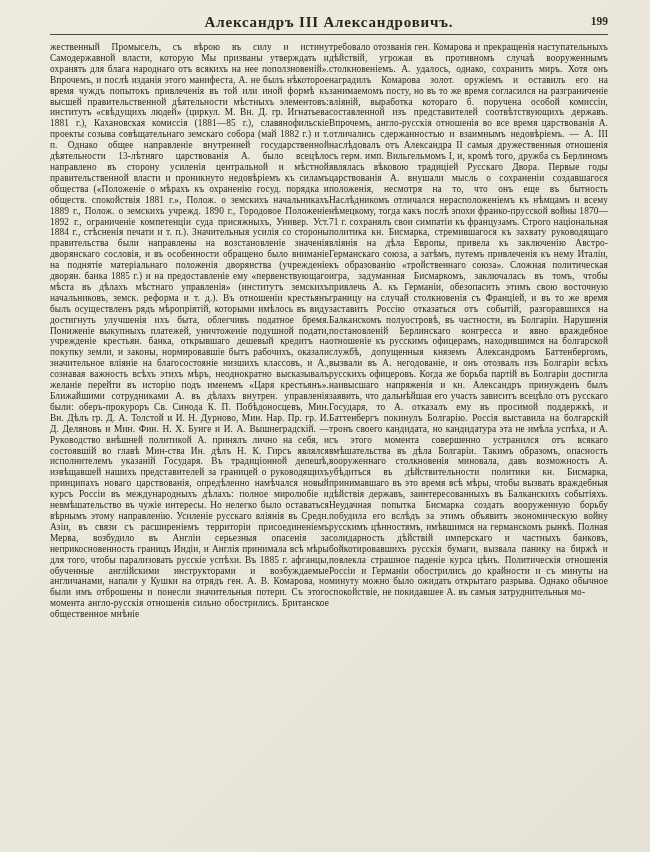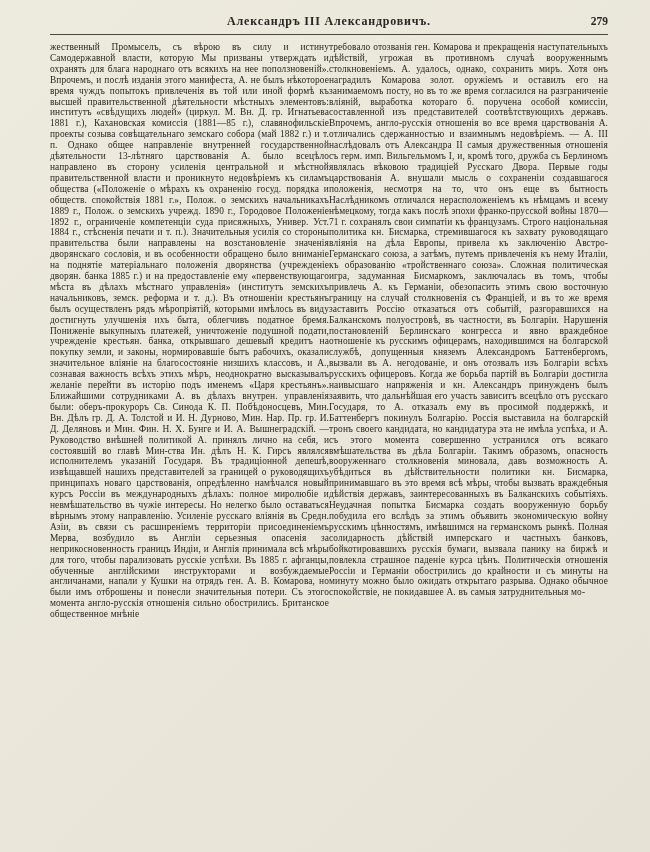--- a/index.html
+++ b/index.html
@@ -22,21 +22,21 @@
     color: #262220;
   }
   .page-header {
     position: relative;
     height: 18px;
     margin-bottom: 2px;
   }
   .running-head {
     text-align: center;
     font-weight: 700;
-    font-size: 12px;
+    font-size: 15px;
     letter-spacing: 0.8px;
     color: #2a2621;
     white-space: nowrap;
   }
   .page-number {
     position: absolute;
     right: 0;
     top: 1px;
     font-size: 11.5px;
     font-weight: 600;
@@ -62,20 +62,20 @@
     word-spacing: 0.3px;
     overflow: hidden;
   }
 </style>
 </head>
 <body>
 
 <div class="sheet">
   <div class="page-header">
     <div class="running-head">Александръ III Александровичъ.</div>
-    <div class="page-number">279</div>
+    <div class="page-number">199</div>
   </div>
   <hr class="header-rule">
   <div class="columns">
     <div class="col">жественный Промыселъ, съ вѣрою въ силу и истину Самодержавной власти, которую Мы призваны утверждать и охранять для блага народнаго отъ всякихъ на нее поползновеній». Впрочемъ, и послѣ изданія этого манифеста, А. не былъ нѣкоторое время чуждъ попытокъ привлеченія въ той или иной формѣ къ высшей правительственной дѣятельности мѣстныхъ элементовъ: институтъ «свѣдущихъ людей» (циркул. М. Вн. Д. гр. Игнатьева 1881 г.), Кахановская комиссія (1881—85 г.), славянофильскіе проекты созыва совѣщательнаго земскаго собора (май 1882 г.) и т. п. Однако общее направленіе внутренней государственной дѣятельности 13-лѣтняго царствованія А. было всецѣло направлено въ сторону усиленія центральной и мѣстной правительственной власти и проникнуто недовѣріемъ къ силамъ общества («Положеніе о мѣрахъ къ охраненію госуд. порядка и обществ. спокойствія 1881 г.», Полож. о земскихъ начальникахъ 1889 г., Полож. о земскихъ учрежд. 1890 г., Городовое Положеніе 1892 г., ограниченіе компетенціи суда присяжныхъ, Универ. Уст. 1884 г., стѣсненія печати и т. п.). Значительныя усилія со стороны правительства были направлены на возстановленіе значенія дворянскаго сословія, и въ особенности обращено было вниманіе на поднятіе матеріальнаго положенія дворянства (учрежденіе дворян. банка 1885 г.) и на предоставленіе ему «первенствующаго мѣста въ дѣлахъ мѣстнаго управленія» (институтъ земскихъ начальниковъ, земск. реформа и т. д.). Въ отношеніи крестьянъ былъ осуществленъ рядъ мѣропріятій, которыми имѣлось въ виду достигнуть улучшенія ихъ быта, облегчивъ податное бремя. Пониженіе выкупныхъ платежей, уничтоженіе подушной подати, учрежденіе крестьян. банка, открывшаго дешевый кредитъ на покупку земли, и законы, нормировавшіе бытъ рабочихъ, оказали значительное вліяніе на благосостояніе низшихъ классовъ, и А., сознавая важность всѣхъ этихъ мѣръ, неоднократно высказывалъ желаніе перейти въ исторію подъ именемъ «Царя крестьянъ». Ближайшими сотрудниками А. въ дѣлахъ внутрен. управленія были: оберъ-прокуроръ Св. Синода К. П. Побѣдоносцевъ, Мин. Вн. Дѣлъ гр. Д. А. Толстой и И. Н. Дурново, Мин. Нар. Пр. гр. И. Д. Деляновъ и Мин. Фин. Н. Х. Бунге и И. А. Вышнеградскій. — Руководство внѣшней политикой А. принялъ лично на себя, и состоявшій во главѣ Мин-ства Ин. дѣлъ Н. К. Гирсъ являлся исполнителемъ указаній Государя. Въ традиціонной депешѣ, извѣщавшей нашихъ представителей за границей о руководящихъ принципахъ новаго царствованія, опредѣленно намѣчался новый курсъ Россіи въ международныхъ дѣлахъ: полное миролюбіе и невмѣшательство въ чужіе интересы. Но нелегко было оставаться вѣрнымъ этому направленію. Усиленіе русскаго вліянія въ Средн. Азіи, въ связи съ расширеніемъ территоріи присоединеніемъ Мерва, возбудило въ Англіи серьезныя опасенія за неприкосновенность границъ Индіи, и Англія принимала всѣ мѣры для того, чтобы парализовать русскіе успѣхи. Въ 1885 г. афганцы, обученные англійскими инструкторами и возбуждаемые англичанами, напали у Кушки на отрядъ ген. А. В. Комарова, но были имъ отброшены и понесли значительныя потери. Съ этого момента англо-русскія отношенія сильно обострились. Британское общественное мнѣніе</div>
     <div class="col">требовало отозванія ген. Комарова и прекращенія наступательныхъ дѣйствій, угрожая въ противномъ случаѣ вооруженнымъ столкновеніемъ. А. удалось, однако, сохранить миръ. Хотя онъ наградилъ Комарова золот. оружіемъ и оставилъ его на занимаемомъ посту, но въ то же время согласился на разграниченіе вліяній, выработка котораго б. поручена особой комиссіи, составленной изъ представителей соотвѣтствующихъ державъ. Впрочемъ, англо-русскія отношенія во все время царствованія А. отличались сдержанностью и взаимнымъ недовѣріемъ. — А. III наслѣдовалъ отъ Александра II самыя дружественныя отношенія съ герм. имп. Вильгельмомъ I, и, кромѣ того, дружба съ Берлиномъ являлась вѣковою традиціей Русскаго Двора. Первые годы царствованія А. внушали мысль о сохраненіи создавшагося положенія, несмотря на то, что онъ еще въ бытность Наслѣдникомъ отличался нерасположеніемъ къ нѣмцамъ и всему нѣмецкому, тогда какъ послѣ эпохи франко-прусской войны 1870—71 г. сохранялъ свои симпатіи къ французамъ. Строго національная политика кн. Бисмарка, стремившагося къ захвату руководящаго вліянія на дѣла Европы, привела къ заключенію Австро-Германскаго союза, а затѣмъ, путемъ привлеченія къ нему Италіи, къ образованію «тройственнаго союза». Сложная политическая игра, задуманная Бисмаркомъ, заключалась въ томъ, чтобы привлечь А. къ Германіи, обезопасить этимъ свою восточную границу на случай столкновенія съ Франціей, и въ то же время заставить Россію отказаться отъ событій, разгоравшихся на Балканскомъ полуостровѣ, въ частности, въ Болгаріи. Нарушенія постановленій Берлинскаго конгресса и явно враждебное отношеніе къ русскимъ офицерамъ, находившимся на болгарской службѣ, допущенныя княземъ Александромъ Баттенбергомъ, вызвали въ А. негодованіе, и онъ отозвалъ изъ Болгаріи всѣхъ русскихъ офицеровъ. Когда же борьба партій въ Болгаріи достигла наивысшаго напряженія и кн. Александръ принужденъ былъ заявить, что дальнѣйшая его участь зависитъ всецѣло отъ русскаго Государя, то А. отказалъ ему въ просимой поддержкѣ, и Баттенбергъ покинулъ Болгарію. Россія выставила на болгарскій тронъ своего кандидата, но кандидатура эта не имѣла успѣха, и А. съ этого момента совершенно устранился отъ всякаго вмѣшательства въ дѣла Болгаріи. Такимъ образомъ, опасность вооруженнаго столкновенія миновала, давъ возможность А. убѣдиться въ дѣйствительности политики кн. Бисмарка, принимавшаго въ это время всѣ мѣры, чтобы вызвать враждебныя дѣйствія державъ, заинтересованныхъ въ Балканскихъ событіяхъ. Неудачная попытка Бисмарка создать вооруженную борьбу побудила его вслѣдъ за этимъ объявить экономическую войну русскимъ цѣнностямъ, имѣвшимся на германскомъ рынкѣ. Полная солидарность дѣйствій имперскаго и частныхъ банковъ, бойкотировавшихъ русскія бумаги, вызвала панику на биржѣ и повлекла страшное паденіе курса цѣнъ. Политическія отношенія Россіи и Германіи обострились до крайности и съ минуты на минуту можно было ожидать открытаго разрыва. Однако обычное спокойствіе, не покидавшее А. въ самыя затруднительныя мо-</div>
   </div>
 </div>
 
 </body></html>

